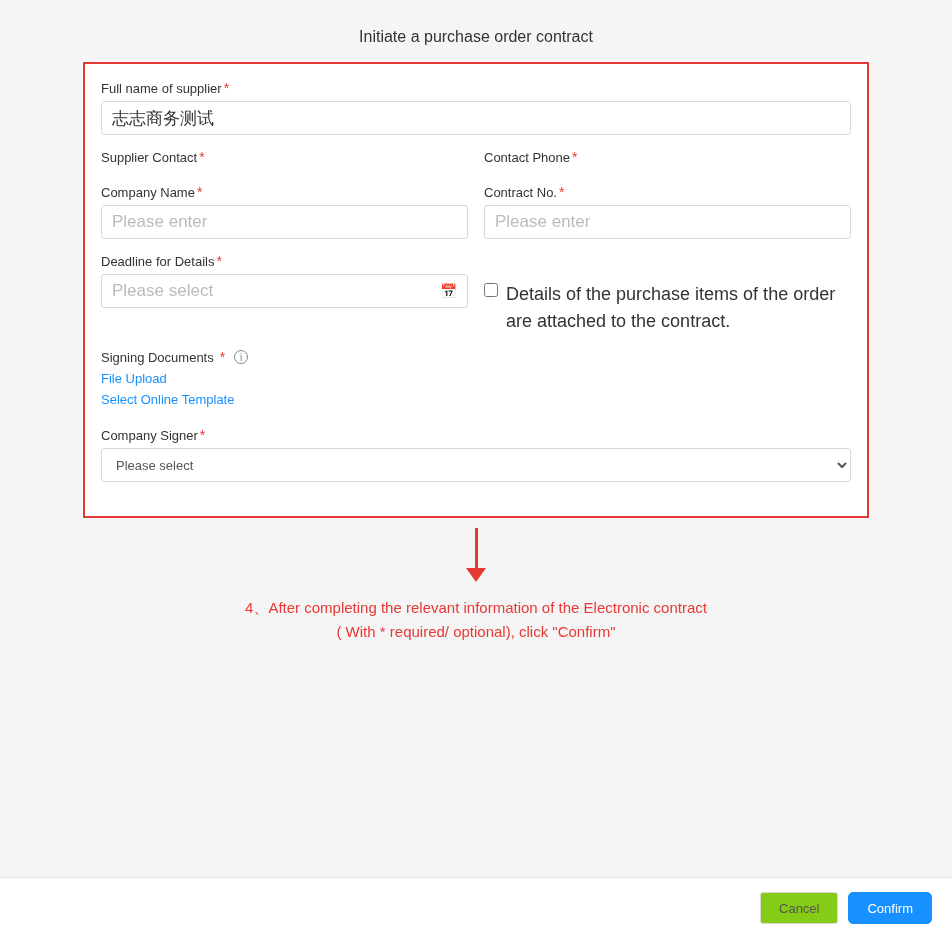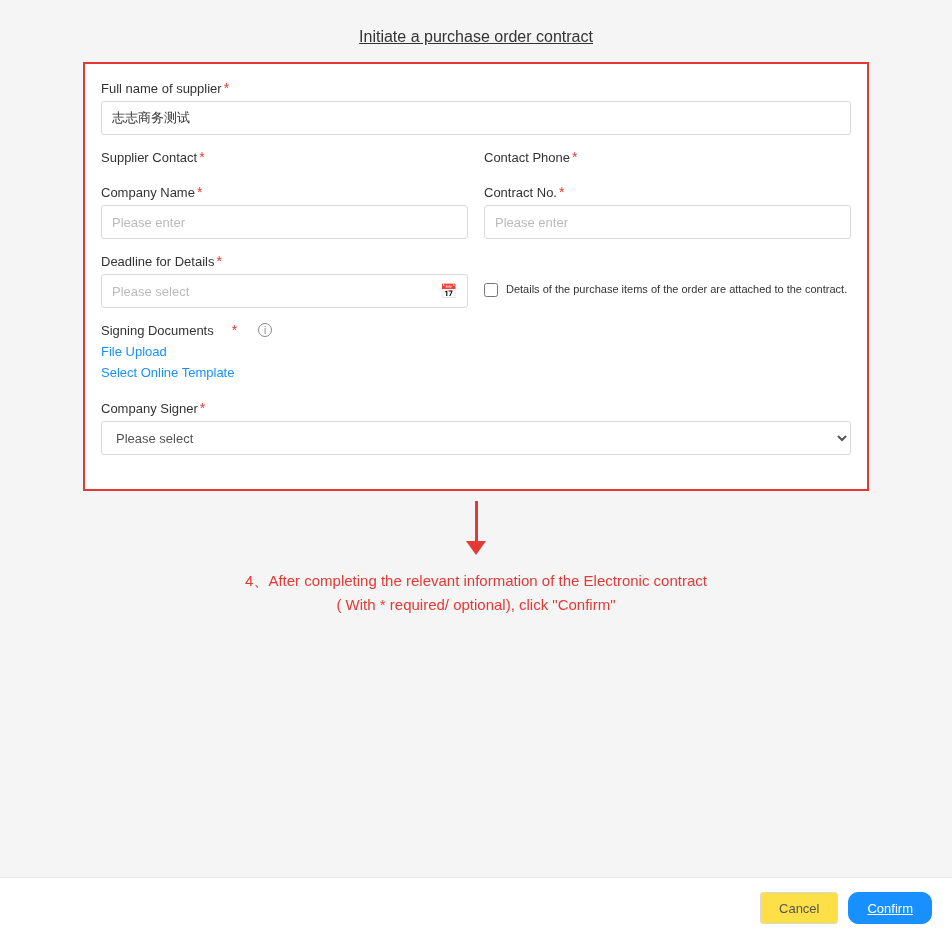--- a/index.html
+++ b/index.html
@@ -10,21 +10,20 @@
       display: flex;
       flex-direction: column;
       align-items: center;
     }
     .page-title {
       margin-top: 28px;
       margin-bottom: 16px;
       font-size: 16px;
       color: #333;
       text-align: center;
-      text-decoration: underline;
     }
     .form-container {
       width: 786px;
       border: 2px solid #e53935;
       background: #fff;
       padding: 16px 16px 20px 16px;
       margin-bottom: 0;
     }
     .form-row {
       margin-bottom: 14px;
@@ -53,21 +52,21 @@
       color: #888;
       margin-left: 3px;
       cursor: pointer;
     }
     .form-input {
       width: 100%;
       height: 34px;
       border: 1px solid #d9d9d9;
       border-radius: 3px;
       padding: 0 10px;
-      font-size: 13px;
+      font-size: 17px;
       color: #333;
       outline: none;
     }
     .form-input::placeholder {
       color: #bbb;
     }
     .two-col {
       display: grid;
       grid-template-columns: 1fr 1fr;
       gap: 16px;
@@ -93,31 +92,31 @@
       gap: 8px;
       padding-top: 8px;
     }
     .checkbox-area input[type="checkbox"] {
       margin-top: 2px;
       width: 14px;
       height: 14px;
       flex-shrink: 0;
     }
     .checkbox-label {
-      font-size: 11px;
+      font-size: 18px;
       color: #333;
       line-height: 1.5;
     }
     .signing-label {
       font-size: 13px;
       color: #333;
       margin-bottom: 6px;
       display: flex;
       align-items: center;
-      gap: 18px;
+      gap: 6px;
     }
     .link-btn {
       color: #1890ff;
       background: none;
       border: none;
       cursor: pointer;
       font-size: 13px;
       padding: 0;
       display: block;
       margin-bottom: 6px;
@@ -173,36 +172,35 @@
       border-top: 1px solid #e8e8e8;
       padding: 14px 20px;
       display: flex;
       justify-content: flex-end;
       gap: 10px;
     }
     .btn-cancel {
       height: 32px;
       padding: 0 18px;
       border: 1px solid #d9d9d9;
-      background: #fde047;
+      background: #84cc16;
       border-radius: 3px;
       font-size: 13px;
       color: #555;
       cursor: pointer;
     }
     .btn-confirm {
       height: 32px;
       padding: 4px 18px;
       border: 1.5px solid #1890ff;
       background: #1890ff;
-      border-radius: 10px;
+      border-radius: 5px;
       font-size: 13px;
       color: #fff;
       cursor: pointer;
-      text-decoration: underline;
     }
     .spacer { height: 70px; }
   </style>
 </head>
 <body>
 
 <div class="page-title">Initiate a purchase order contract</div>
 
 <div class="form-container">
 

